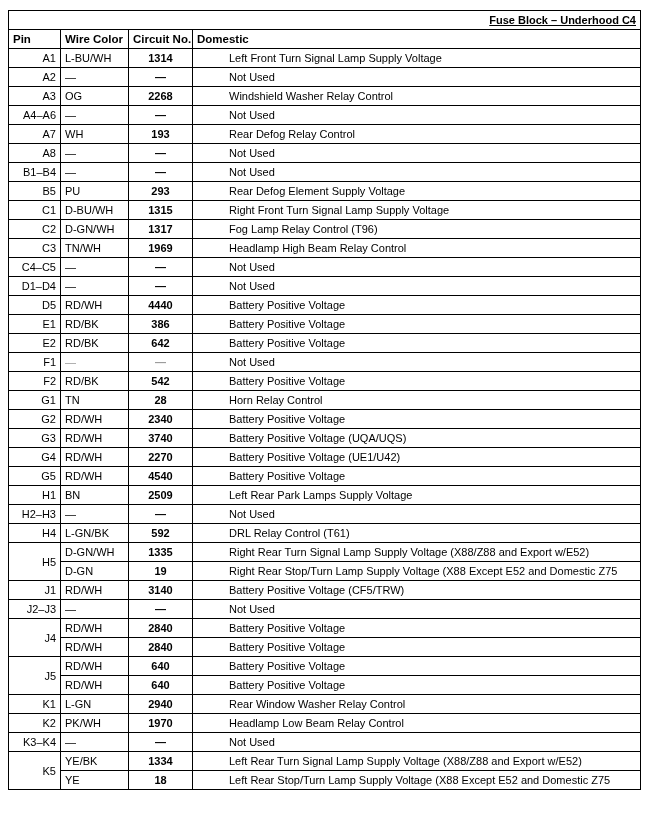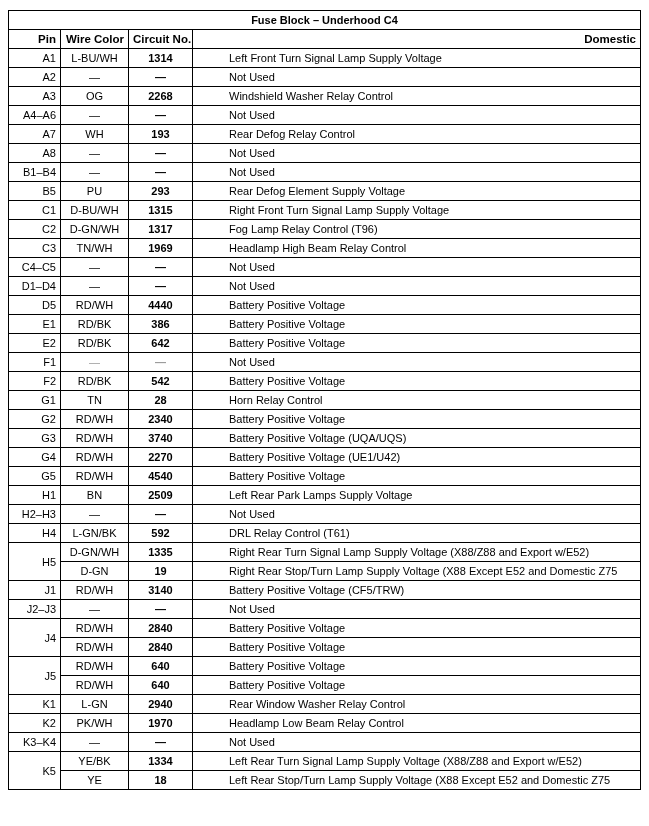--- a/index.html
+++ b/index.html
@@ -28,29 +28,30 @@
     font-size: 11px;
     height: 18px;
     padding: 0 4px;
     overflow: hidden;
     white-space: nowrap;
     vertical-align: middle;
   }
   .title-cell {
     font-weight: bold;
     font-size: 12px;
-    text-align: center;
+    text-align: right;
+    text-decoration: underline;
   }
   .fuse-table thead th.col-head {
     font-weight: bold;
-    text-align: right;
+    text-align: left;
     font-size: 11.5px;
   }
   td.col-pin { text-align: right; }
-  td.col-wire { text-align: center; }
+  td.col-wire { text-align: left; }
   td.col-circuit { text-align: center; font-weight: bold; }
   td.col-function { text-align: left; padding-left: 36px; }
   .muted { color: #9a9a9a; }
 </style>
 </head>
 <body>
 
 <div class="page">
   <table class="fuse-table">
     <colgroup>

